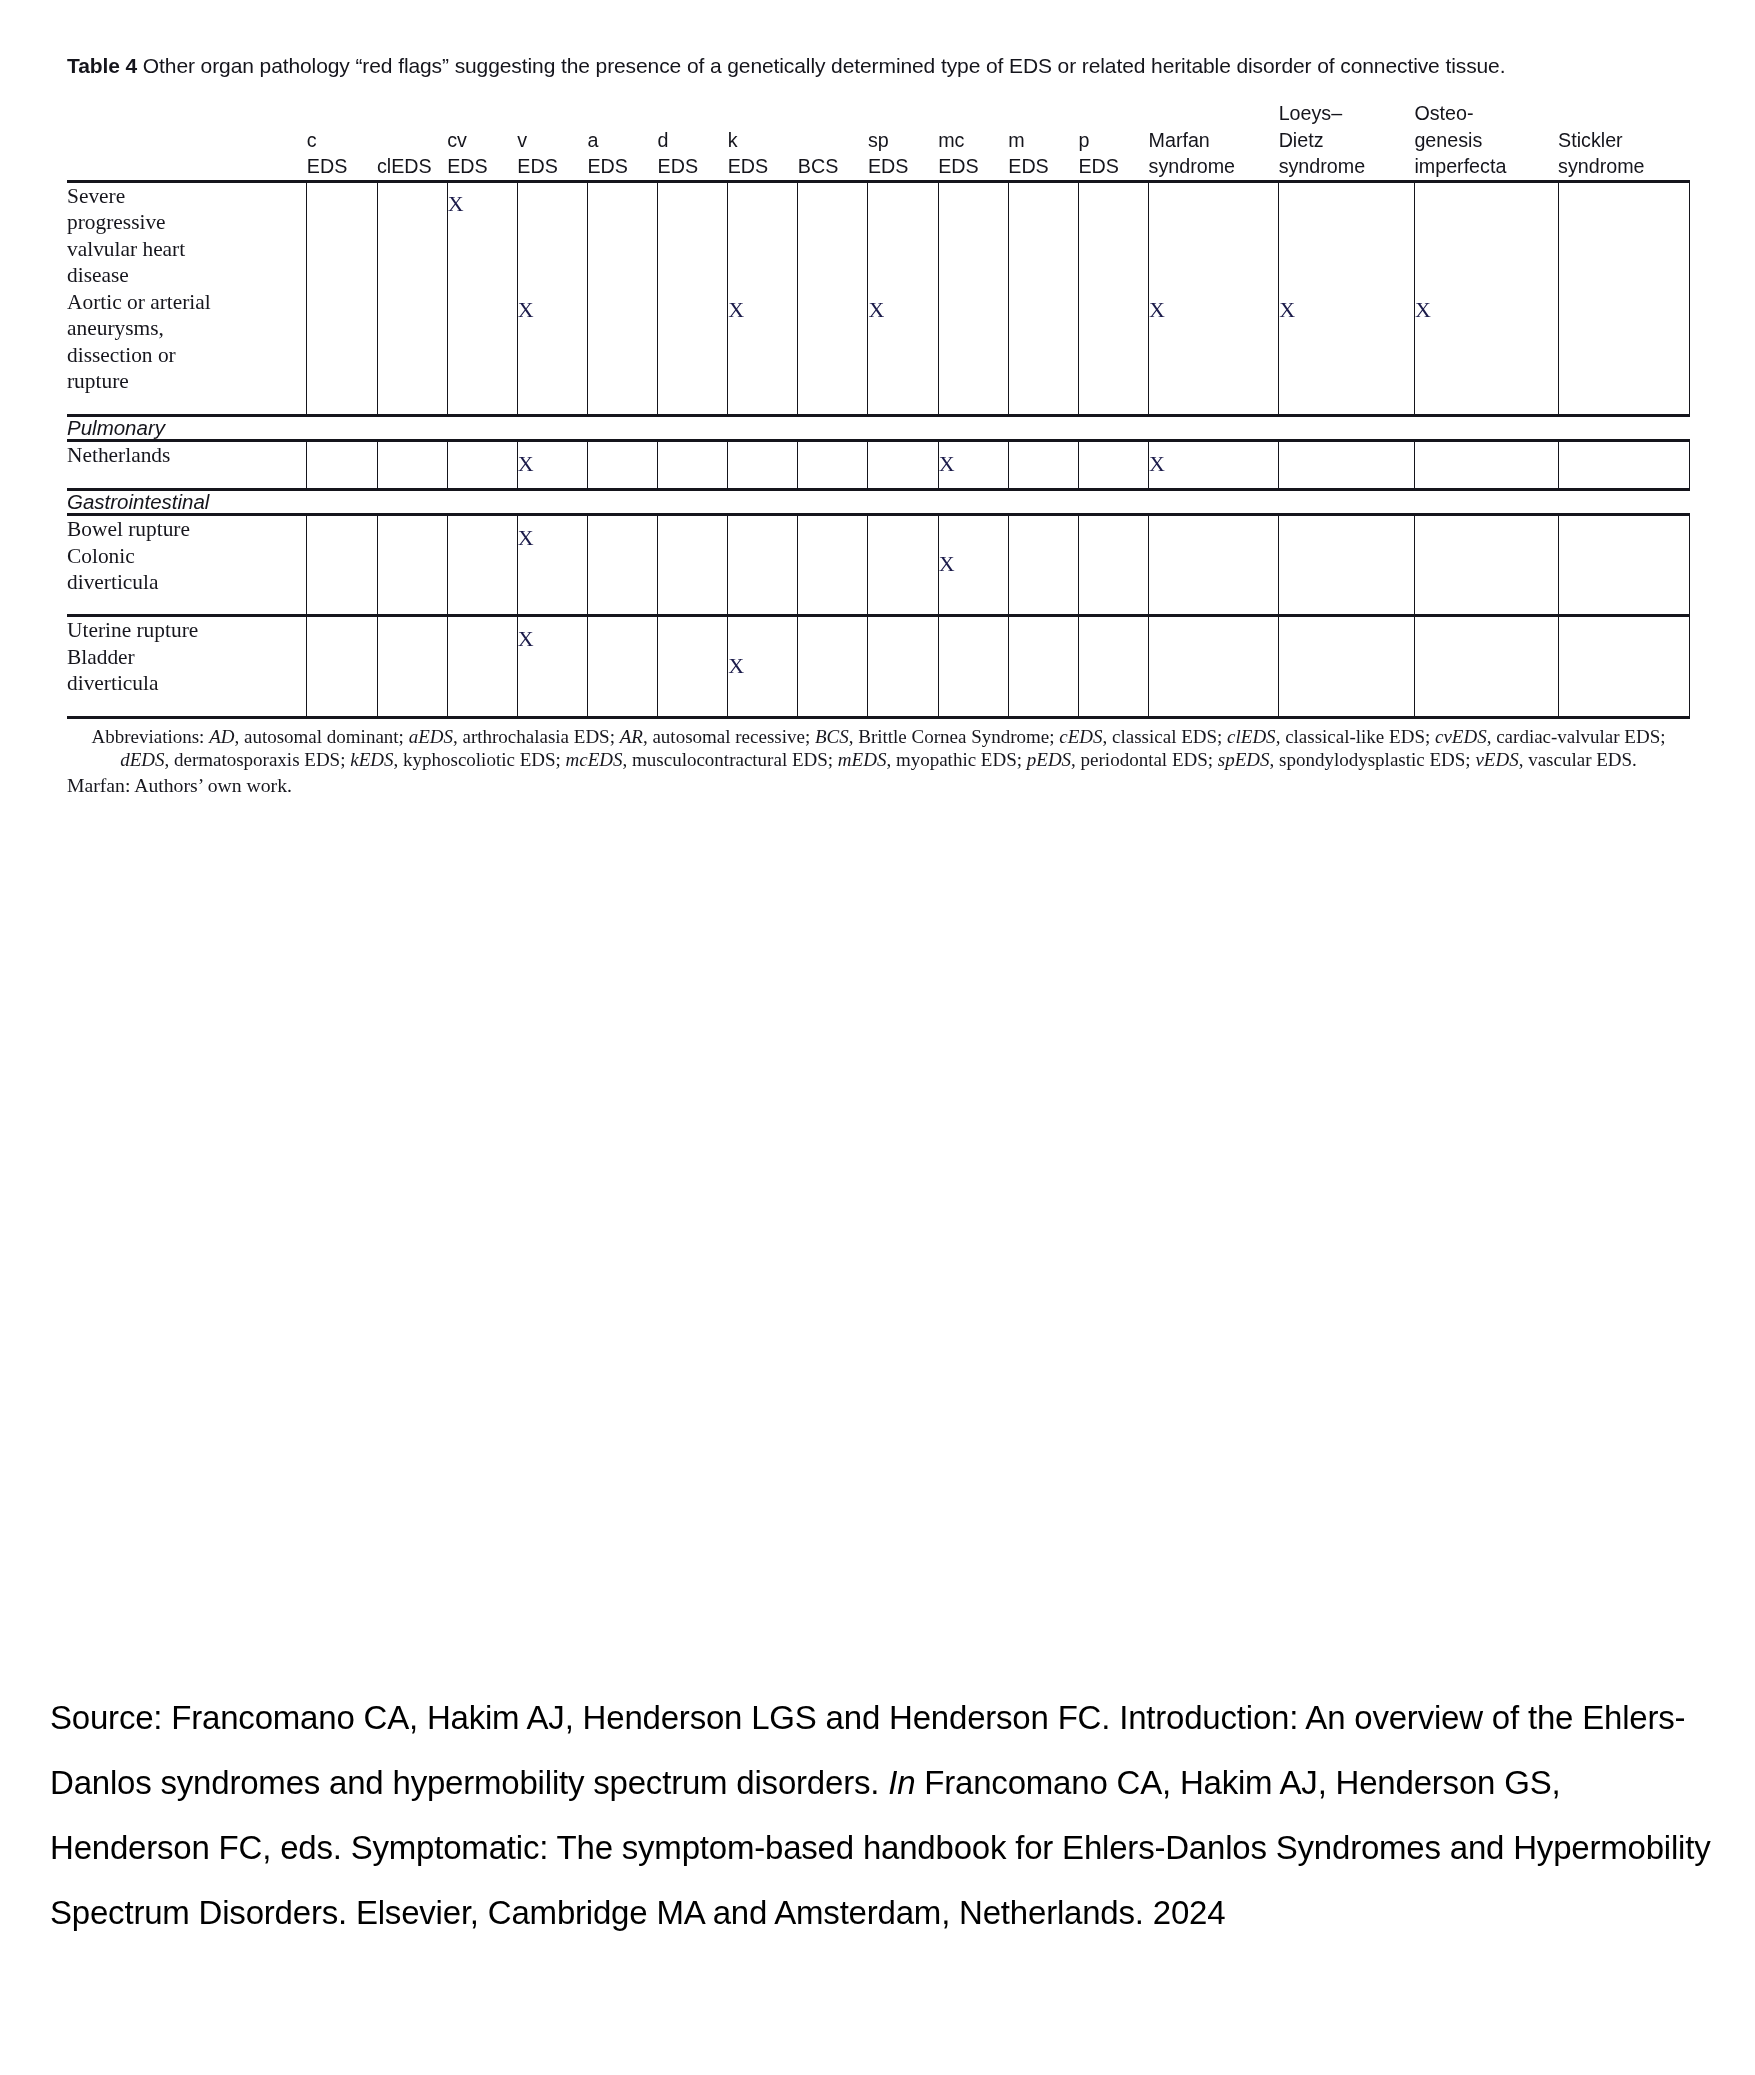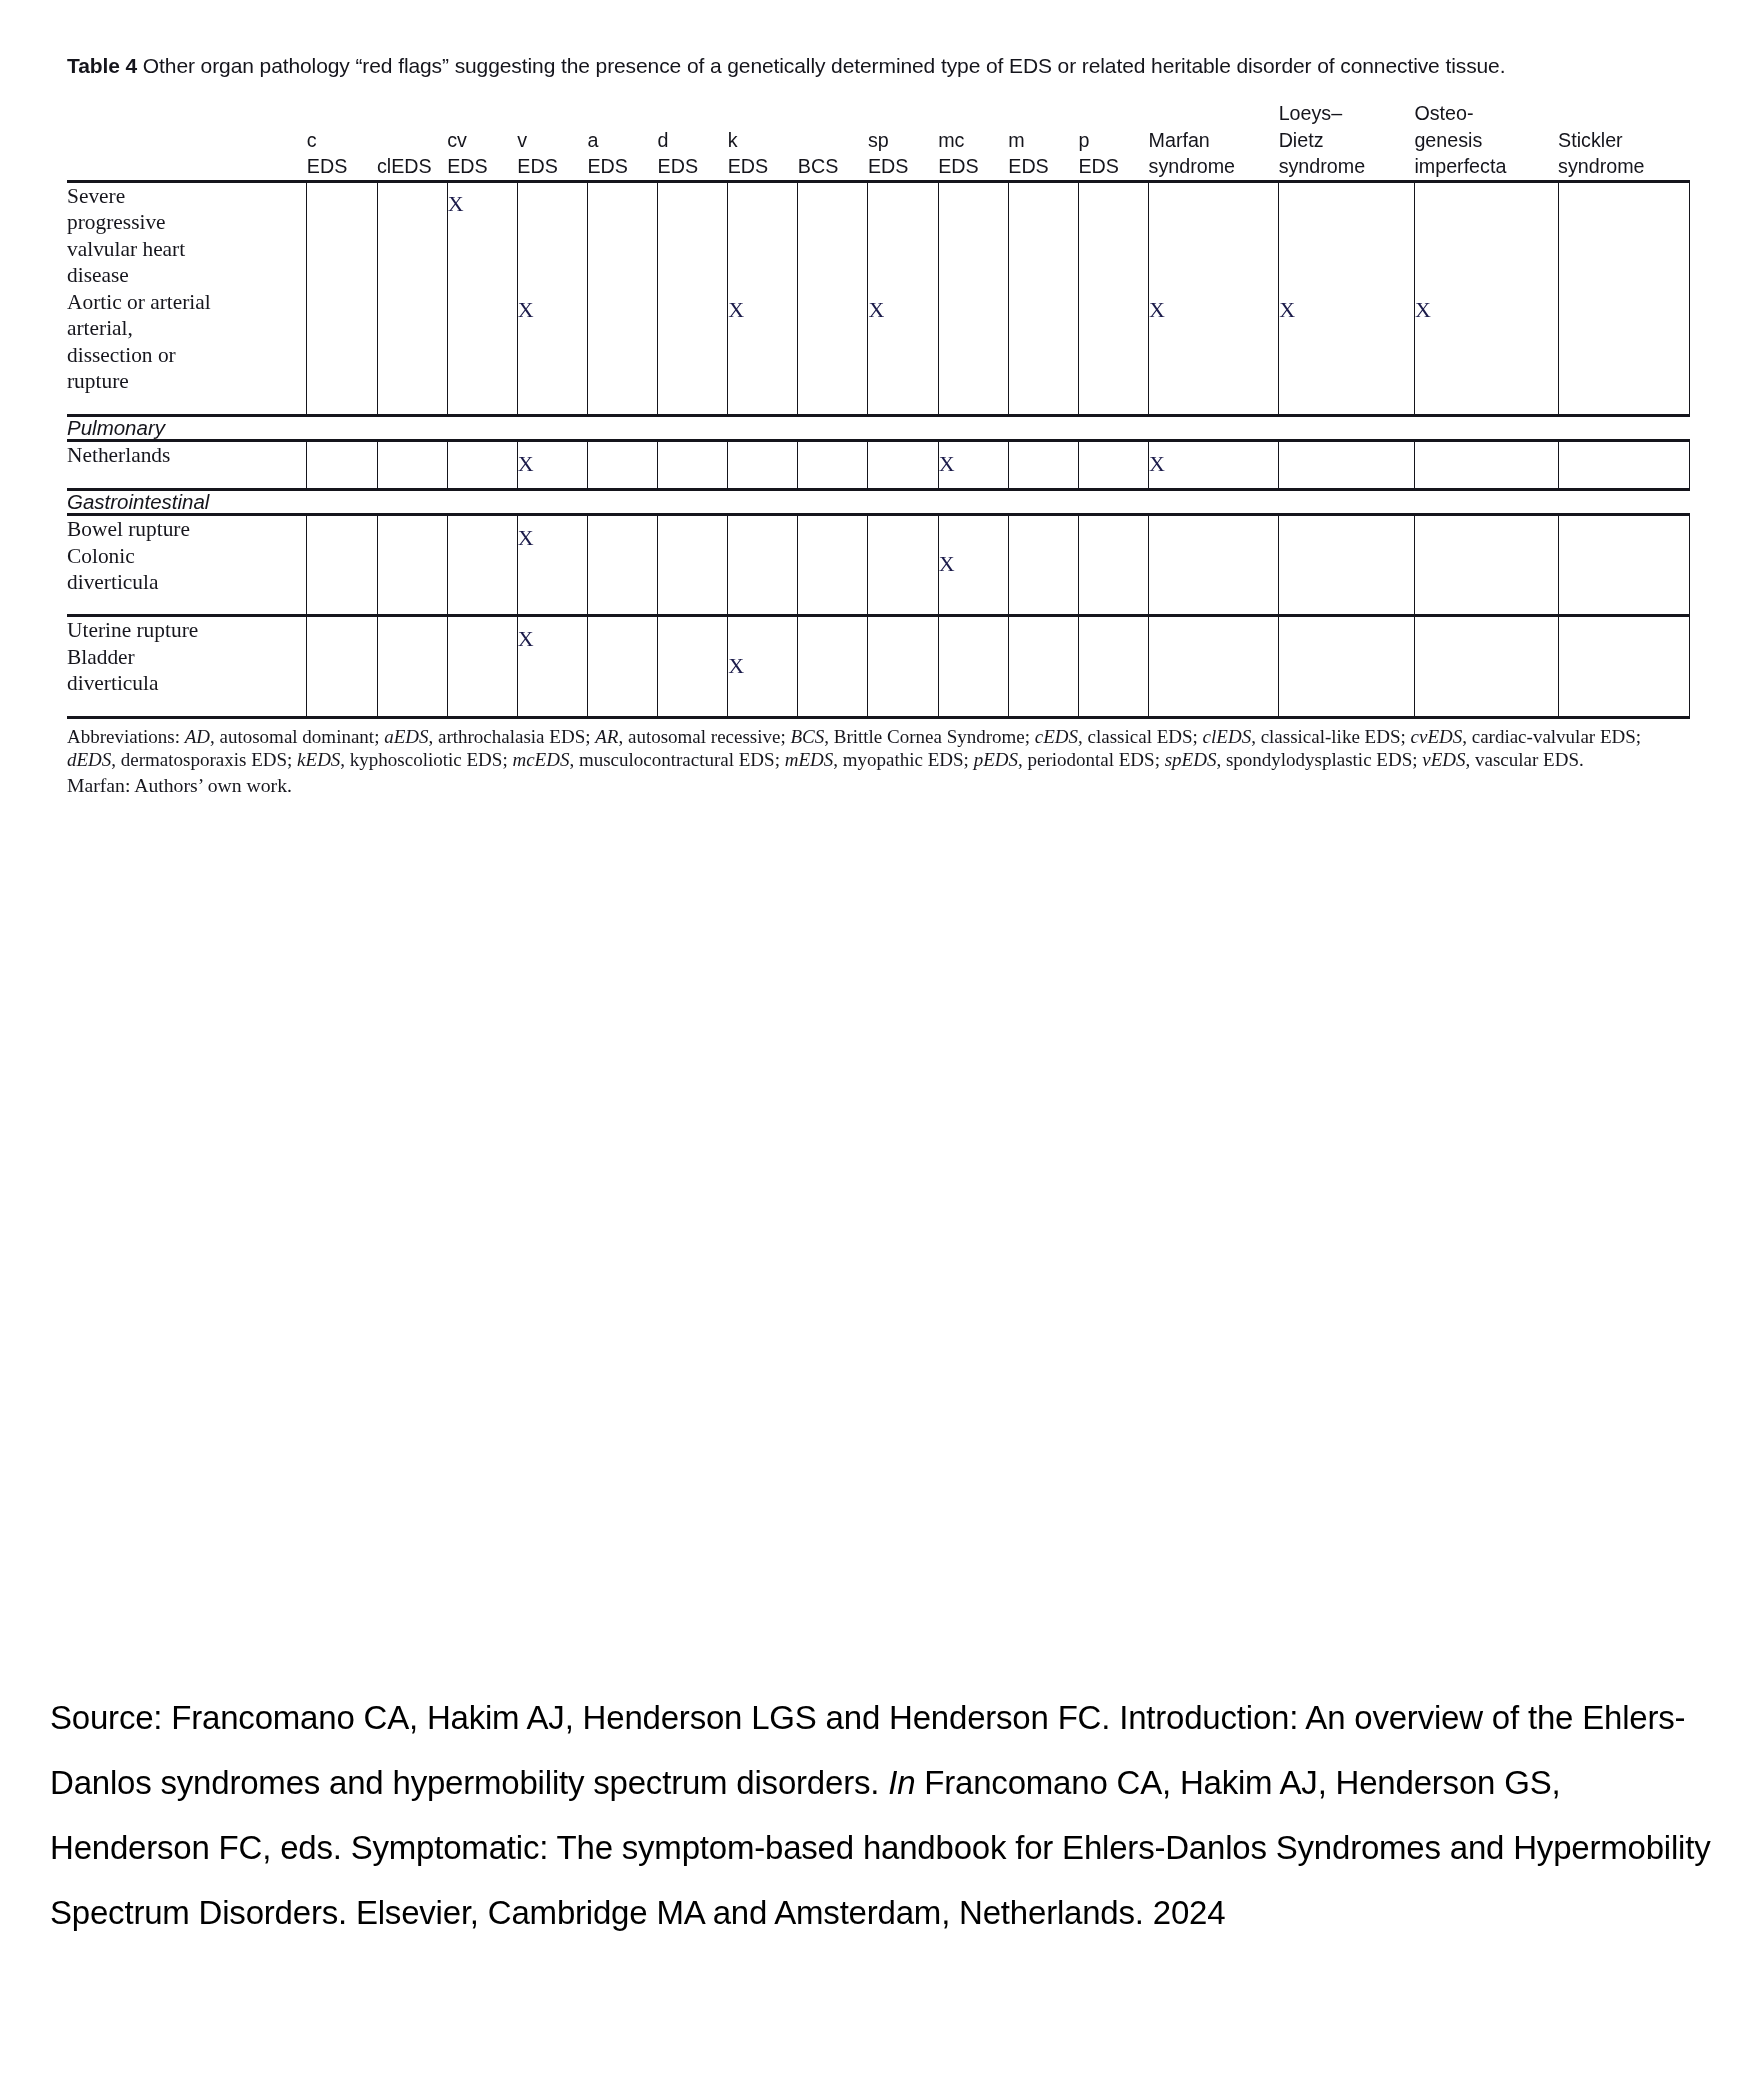--- a/index.html
+++ b/index.html
@@ -100,21 +100,21 @@
   tr.body-row .cell{padding-top:8.6px;padding-bottom:10.3px;}
 
   
   .footnote{
     font-family:"Liberation Serif", serif;
     font-size:19px;
     line-height:23.5px;
     color:#17171e;
     width:1623px;
     margin-top:6px;
-    text-align:left;
+    text-align:center;
   }
   .footnote i{font-style:italic;}
   .credit{
     font-family:"Liberation Serif", serif;
     font-size:19.7px;
     line-height:23.5px;
     color:#17171e;
     margin-top:1.7px;
   }
 
@@ -252,21 +252,21 @@
         </tr>
     </thead>
     <tbody id="tbody">
         <tr class="body-row">
           <td class="rowlabel">
             <span class="ln">Severe</span>
             <span class="ln">progressive</span>
             <span class="ln">valvular heart</span>
             <span class="ln">disease</span>
             <span class="ln">Aortic or arterial</span>
-            <span class="ln">arterial,</span>
+            <span class="ln">aneurysms,</span>
             <span class="ln">dissection or</span>
             <span class="ln">rupture</span>
           </td>
           <td class="cell">
             <span class="mk blank">X</span>
             <span class="mk blank">X</span>
             <span class="mk blank">X</span>
             <span class="mk blank">X</span>
             <span class="mk blank">X</span>
             <span class="mk blank">X</span>

